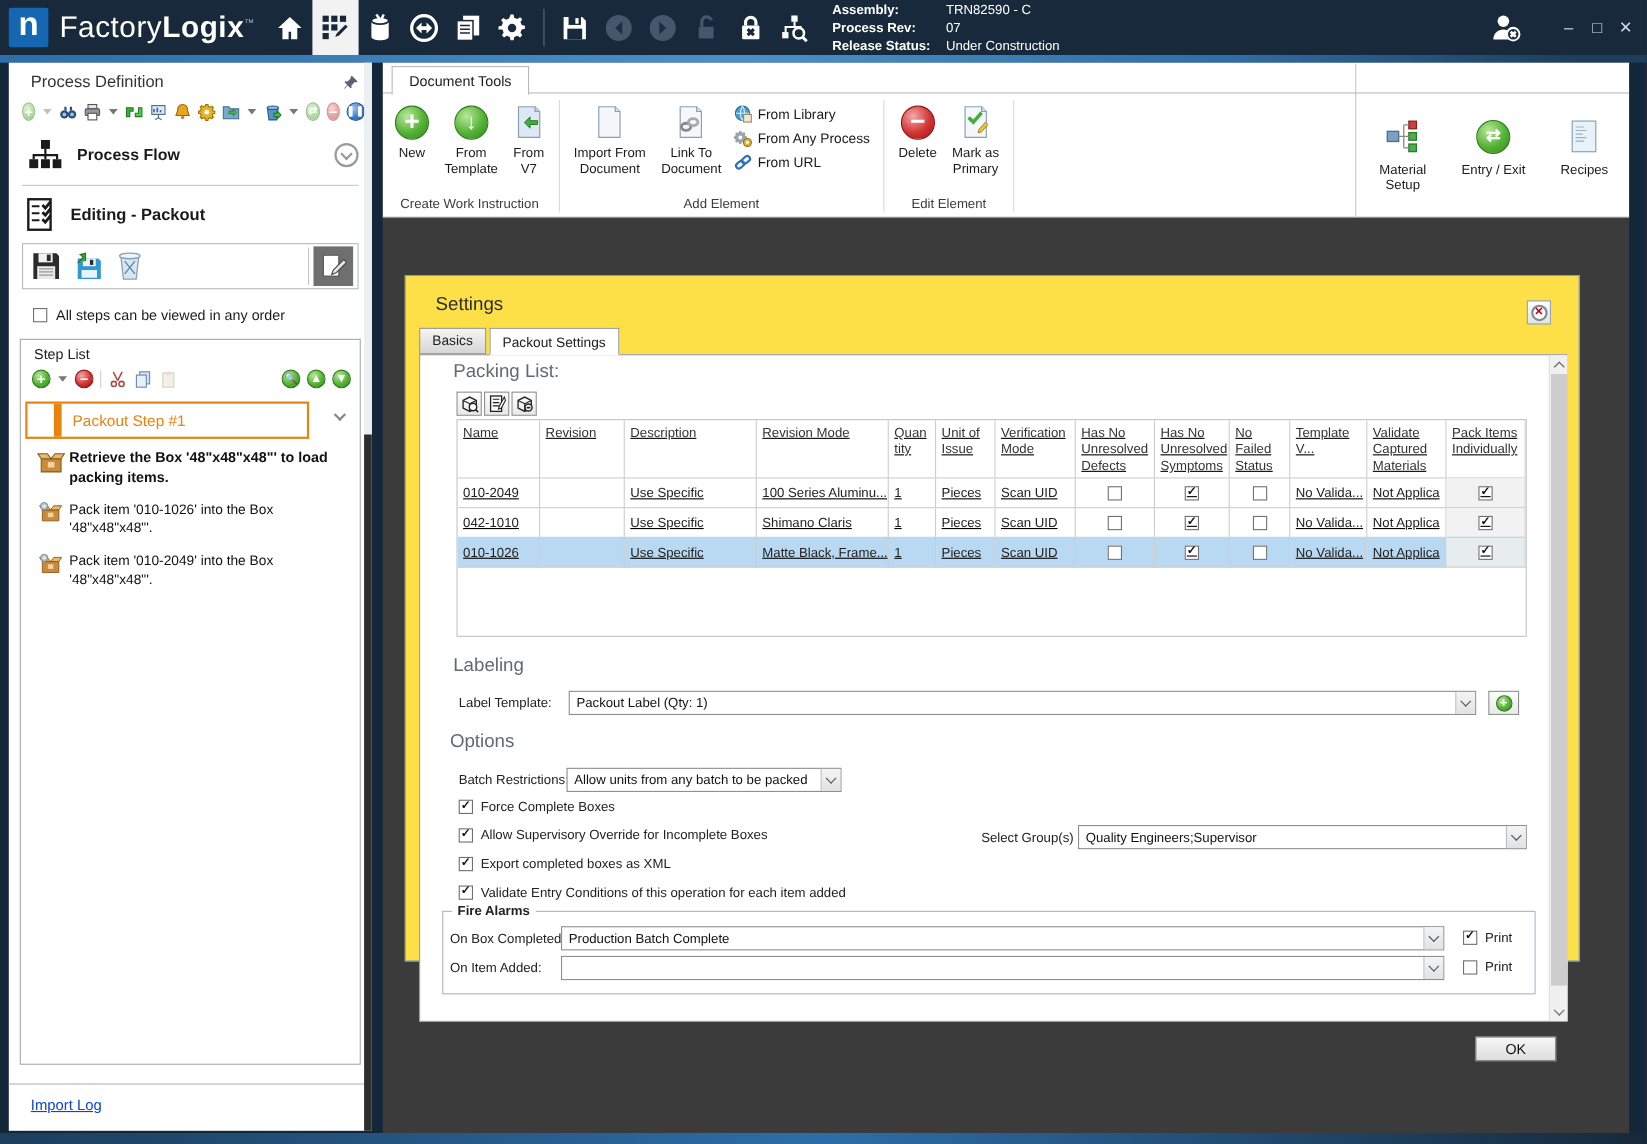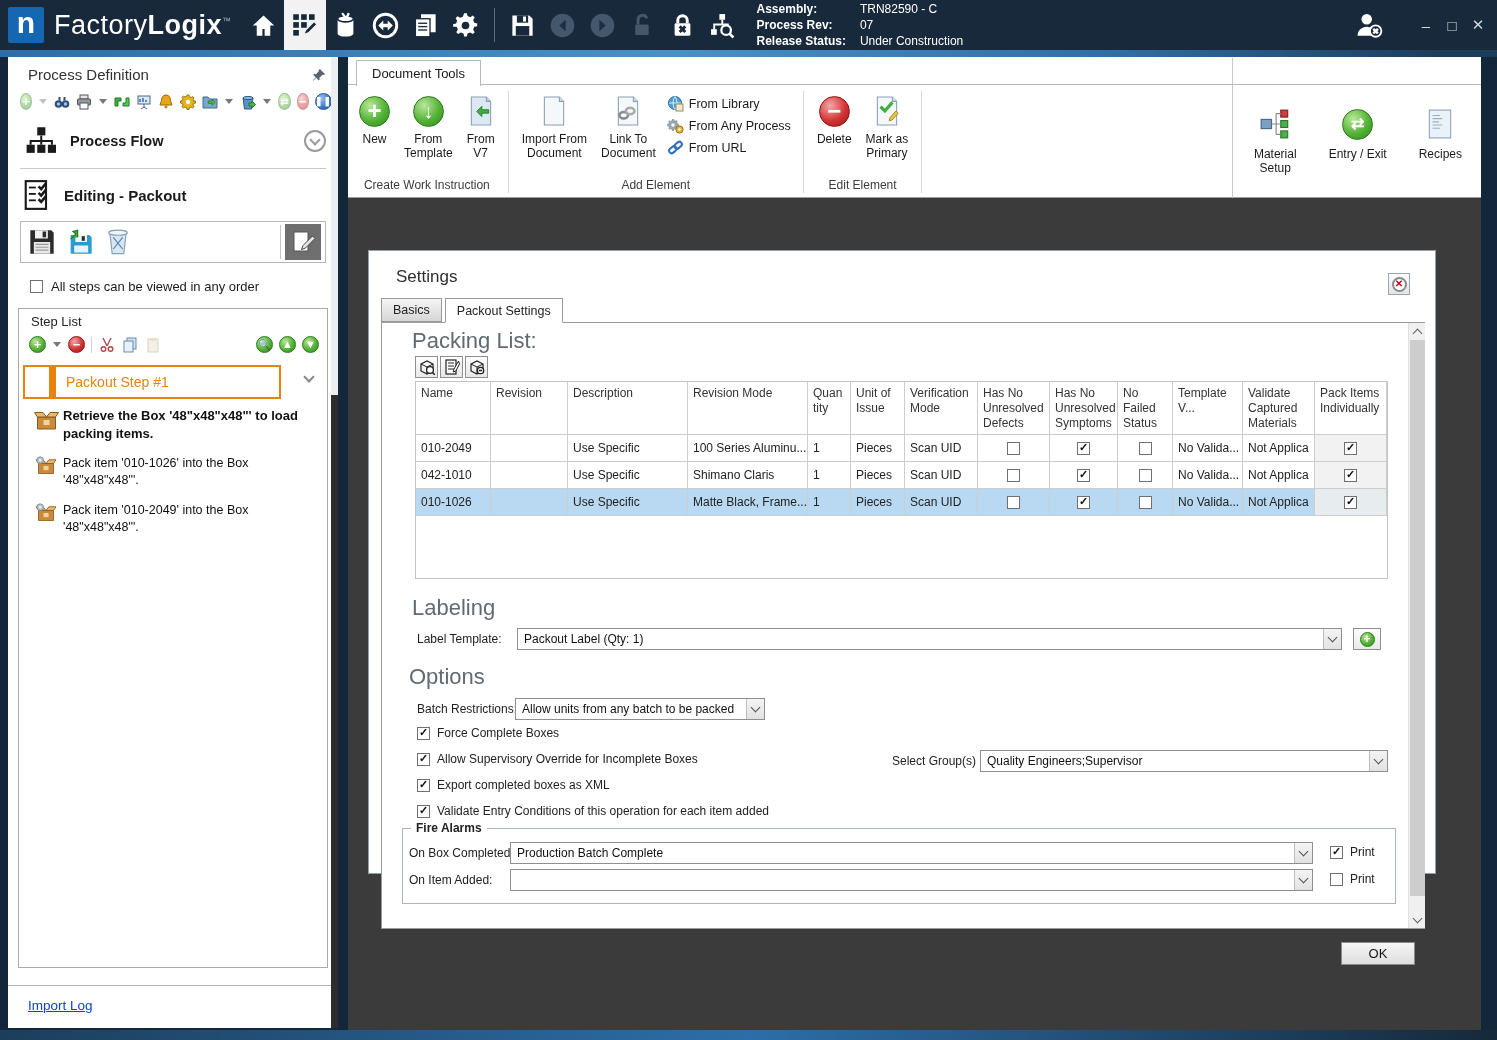--- a/index.html
+++ b/index.html
@@ -84,34 +84,34 @@
   .rb-vsep { width:1px; background:#d9d9d9; margin:4px 2px; }
   .rb-menu { display:flex; flex-direction:column; gap:5px; padding:8px 6px 0 4px; }
   .rb-menuitem { display:flex; align-items:center; gap:5px; font-size:12.5px; color:#1a1a1a; }
   .rb-menuitem svg { width:17px; height:17px; }
   .circ30 { width:31px; height:31px; border-radius:50%; display:flex; align-items:center; justify-content:center; color:#fff; font-size:24px; font-weight:bold; line-height:1; }
   .rb-right { margin-left:auto; border-left:1px solid #c9c9c9; display:flex; align-items:flex-start; padding:10px 12px 0 14px; gap:18px; height:140px; margin-top:-29px; padding-top:40px; }
   .rb-right .rb-bigbtn .bicon { height:40px; }
 
   
   .main-area { position:absolute; left:348px; top:198px; width:1133px; height:832px; background:#3b3b3b; }
-  .dialog { position:absolute; left:368px; top:250px; width:1068px; height:624px; background:#ffffff; border:1px solid #8fa0ab; }
+  .dialog { position:absolute; left:368px; top:250px; width:1068px; height:624px; background:#fde047; border:1px solid #8fa0ab; }
   .dlg-title { position:absolute; left:27px; top:16px; font-size:17px; color:#2e2e2e; }
   .dlg-close { position:absolute; left:1019px; top:22px; width:22px; height:22px; border:1px solid #9aa5ad; background:linear-gradient(#fdfdfd,#dfe5e9); display:flex; align-items:center; justify-content:center; }
   .dlg-close .ring { width:15px; height:15px; border-radius:50%; border:2px solid #8a8a8a; background:#fff; color:#c00016; font-size:10px; font-weight:bold; display:flex; align-items:center; justify-content:center; line-height:1; }
   .dlg-tabs { position:absolute; left:12px; top:47px; display:flex; z-index:3; }
   .dlg-tab { height:24px; padding:0 11px; font-size:12.5px; color:#222; display:flex; align-items:center; border:1px solid #9a9a9a; background:linear-gradient(#f5f5f5,#d6d6d6); margin-right:3px; }
   .dlg-tab.active { background:#fff; border-bottom:1px solid #fff; height:25px; }
   .dlg-content { position:absolute; left:12px; top:71px; width:1044px; height:607px; background:#fff; border:1px solid #9a9a9a; }
-  .sec-head { position:absolute; font-size:22px; color:#5f6a72; font-weight:400; }
+  .sec-head { position:absolute; font-size:17px; color:#5f6a72; font-weight:400; }
   .pl-toolbar { position:absolute; left:33px; top:33px; display:flex; gap:2px; }
   .pl-btn { width:23px; height:22px; border:1px solid #8f8f8f; background:linear-gradient(#fefefe,#e8e8e8); display:flex; align-items:center; justify-content:center; }
   .pl-btn svg { width:16px; height:16px; }
 
-  .ptable { position:absolute; left:33px; top:58px; width:973px; height:198px; border:1px solid #c4c4c4; overflow:hidden; background:#fff; }
+  .ptable { position:absolute; left:33px; top:58px; width:973px; height:198px; border:1px solid #c4c4c4; overflow:hidden; background:#fff;text-decoration:underline; }
   .prow { display:flex; }
   .pcell { border-right:1px solid #cdcdcd; border-bottom:1px solid #cdcdcd; font-size:12px; color:#222; padding:4px 5px; overflow:hidden; flex:0 0 auto; display:flex; align-items:center; }
   .prow.head .pcell { color:#333; align-items:flex-start; line-height:1.25; }
   .pcell.ba { word-break:break-all; }
   .pcell.center { justify-content:center; }
   .prow.sel .pcell { background:#b8d9f1; }
   .pcell.graybg { background:#f2f2f2; }
   .prow.sel .pcell.graybg { background:#e7ecef; }
 
   .fieldrow-label { position:absolute; font-size:12px; color:#222; }

